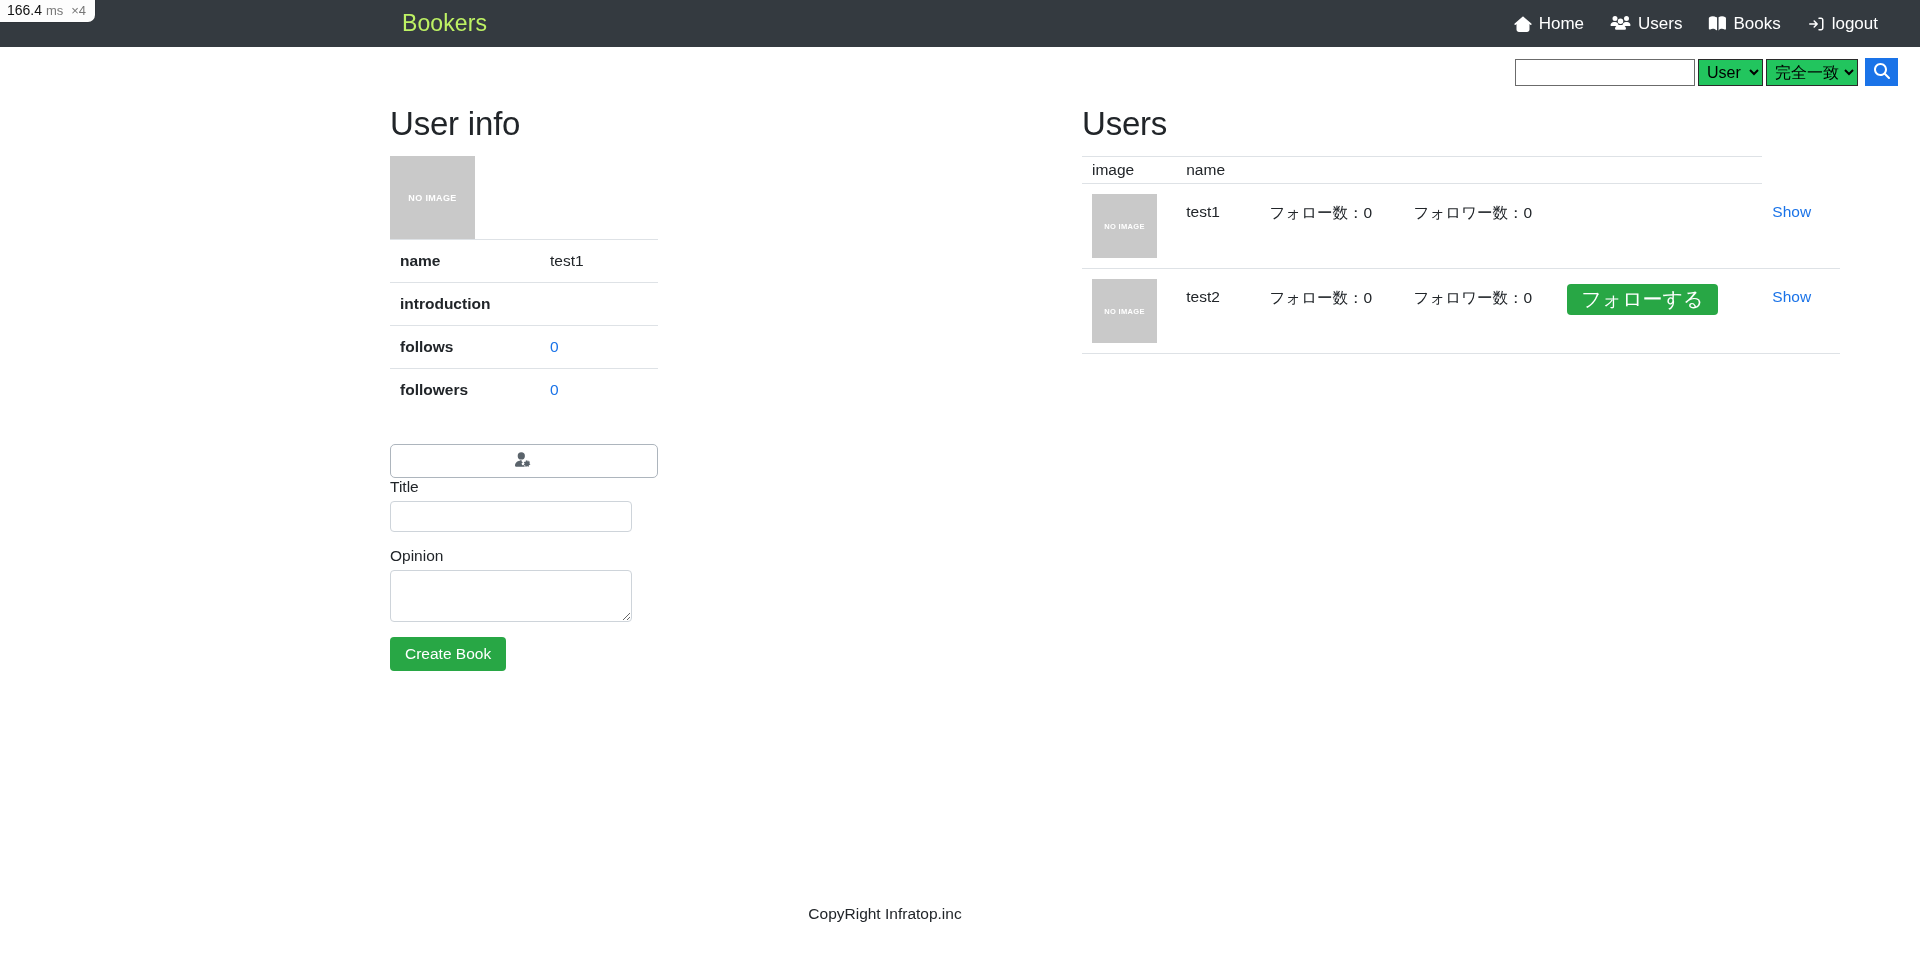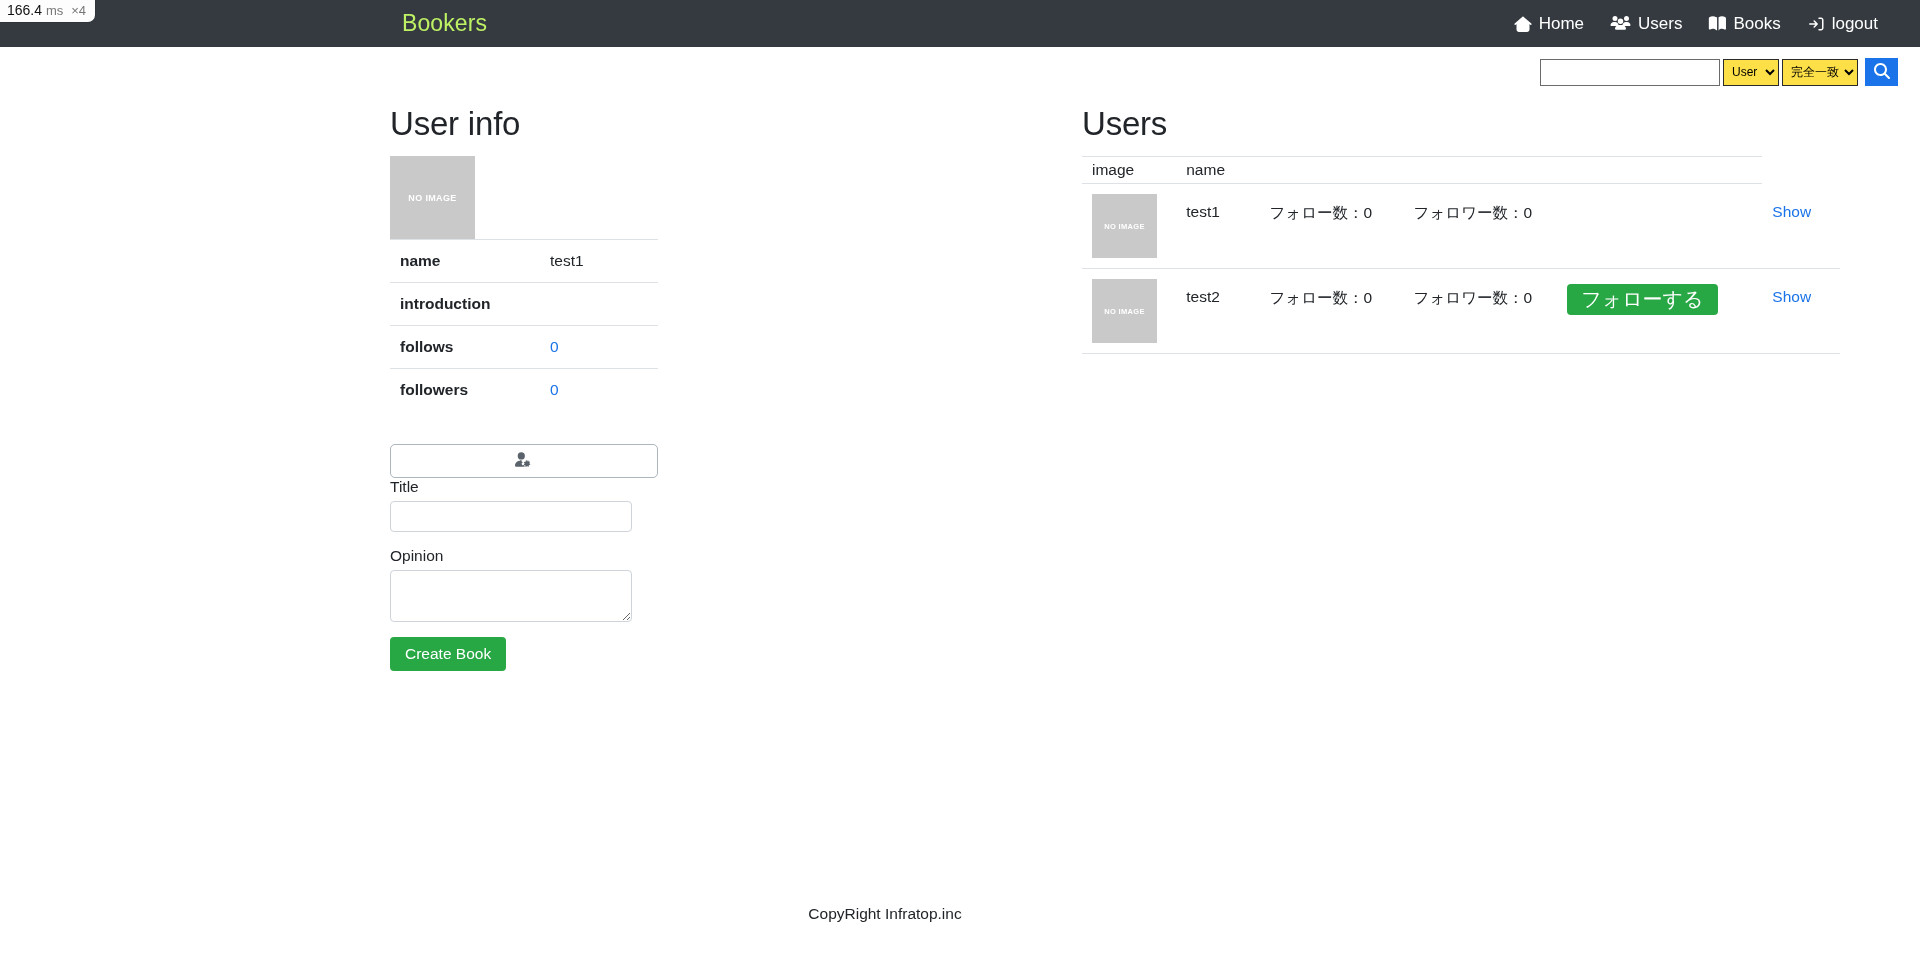--- a/index.html
+++ b/index.html
@@ -75,22 +75,22 @@
     border: 1px solid #6b6b6b;
     background: #fff;
     font-size: 14px;
     padding: 2px 5px;
     font-family: "Liberation Sans", sans-serif;
     outline: none;
   }
   .search-select {
     height: 27px;
     border: 1px solid #2b2b2b;
-    background: #fde047;
-    font-size: 12px;
+    background: #22c55e;
+    font-size: 16px;
     font-family: "Liberation Sans", sans-serif;
     padding: 1px 2px 1px 4px;
     color: #000;
   }
   .search-btn {
     width: 33px; height: 28px;
     background: #1a73e8;
     border: none;
     display: flex;
     align-items: center;

